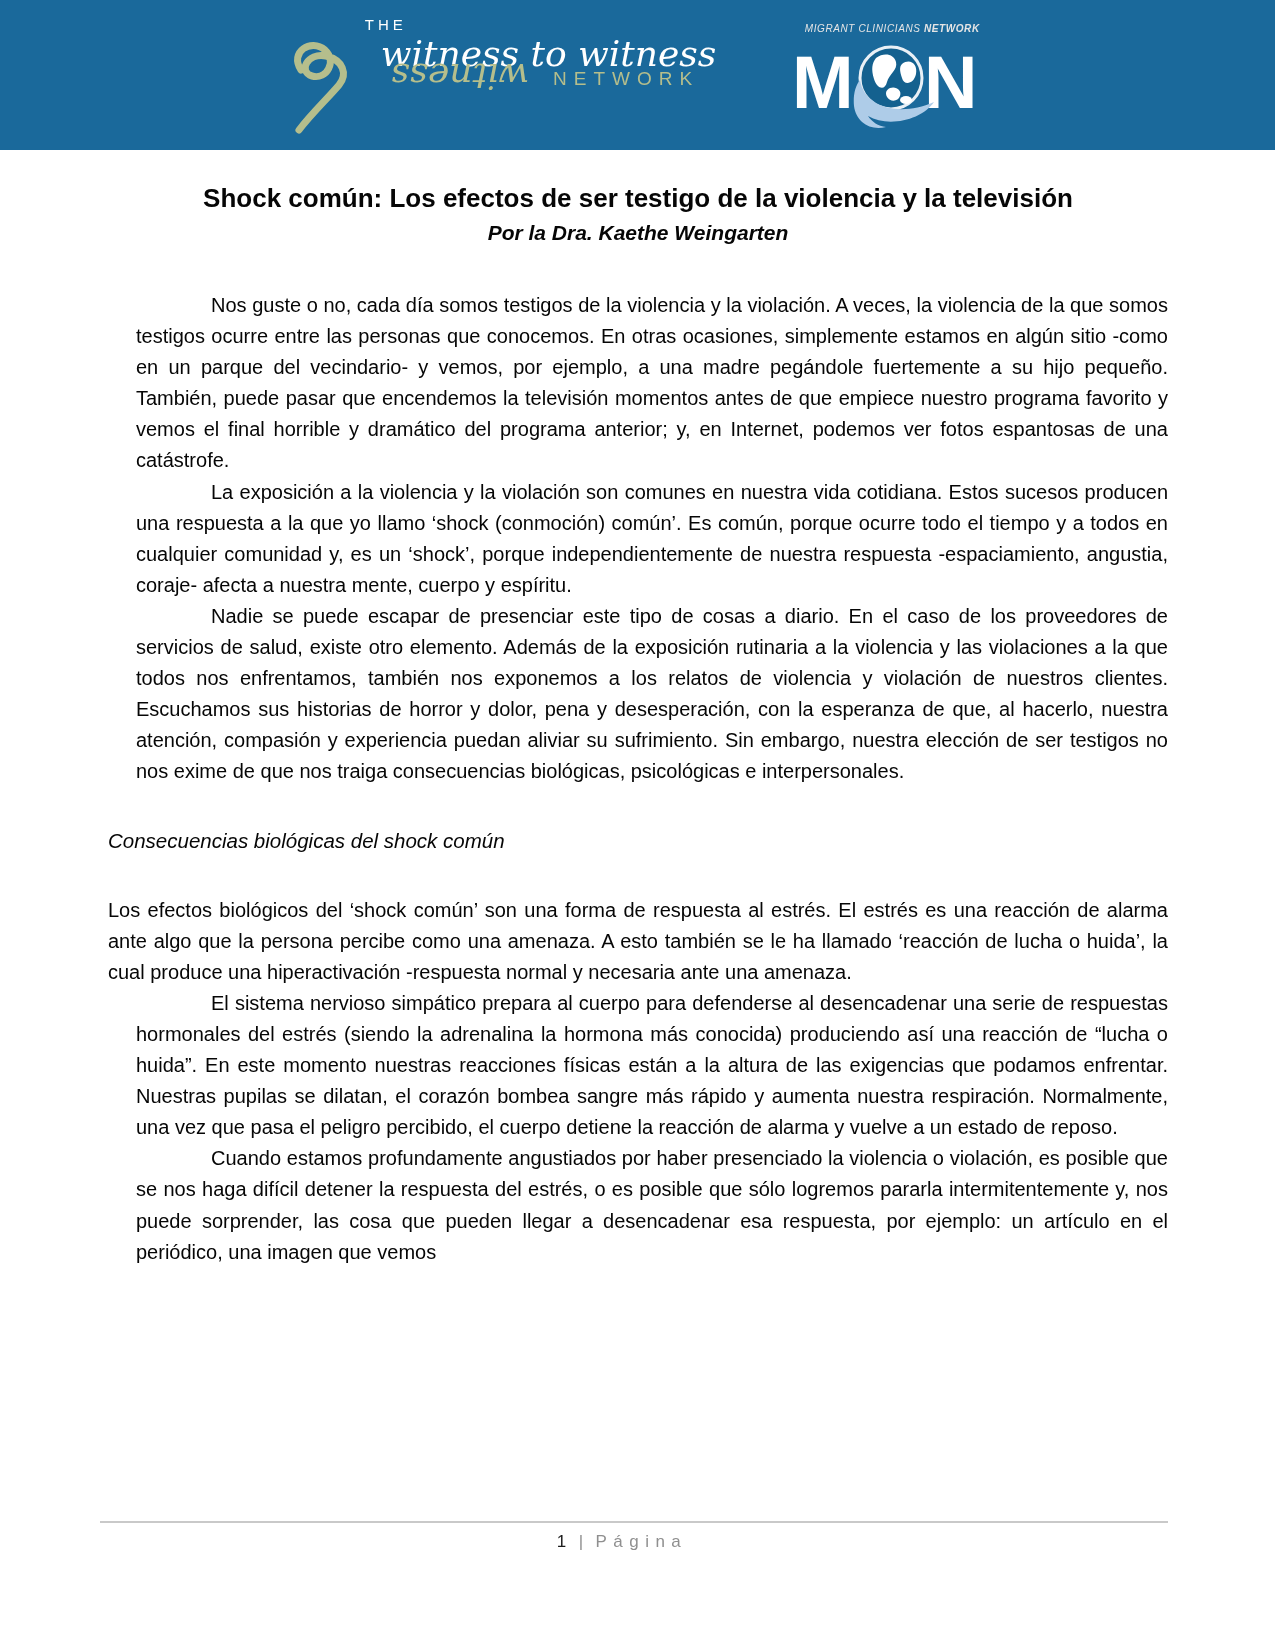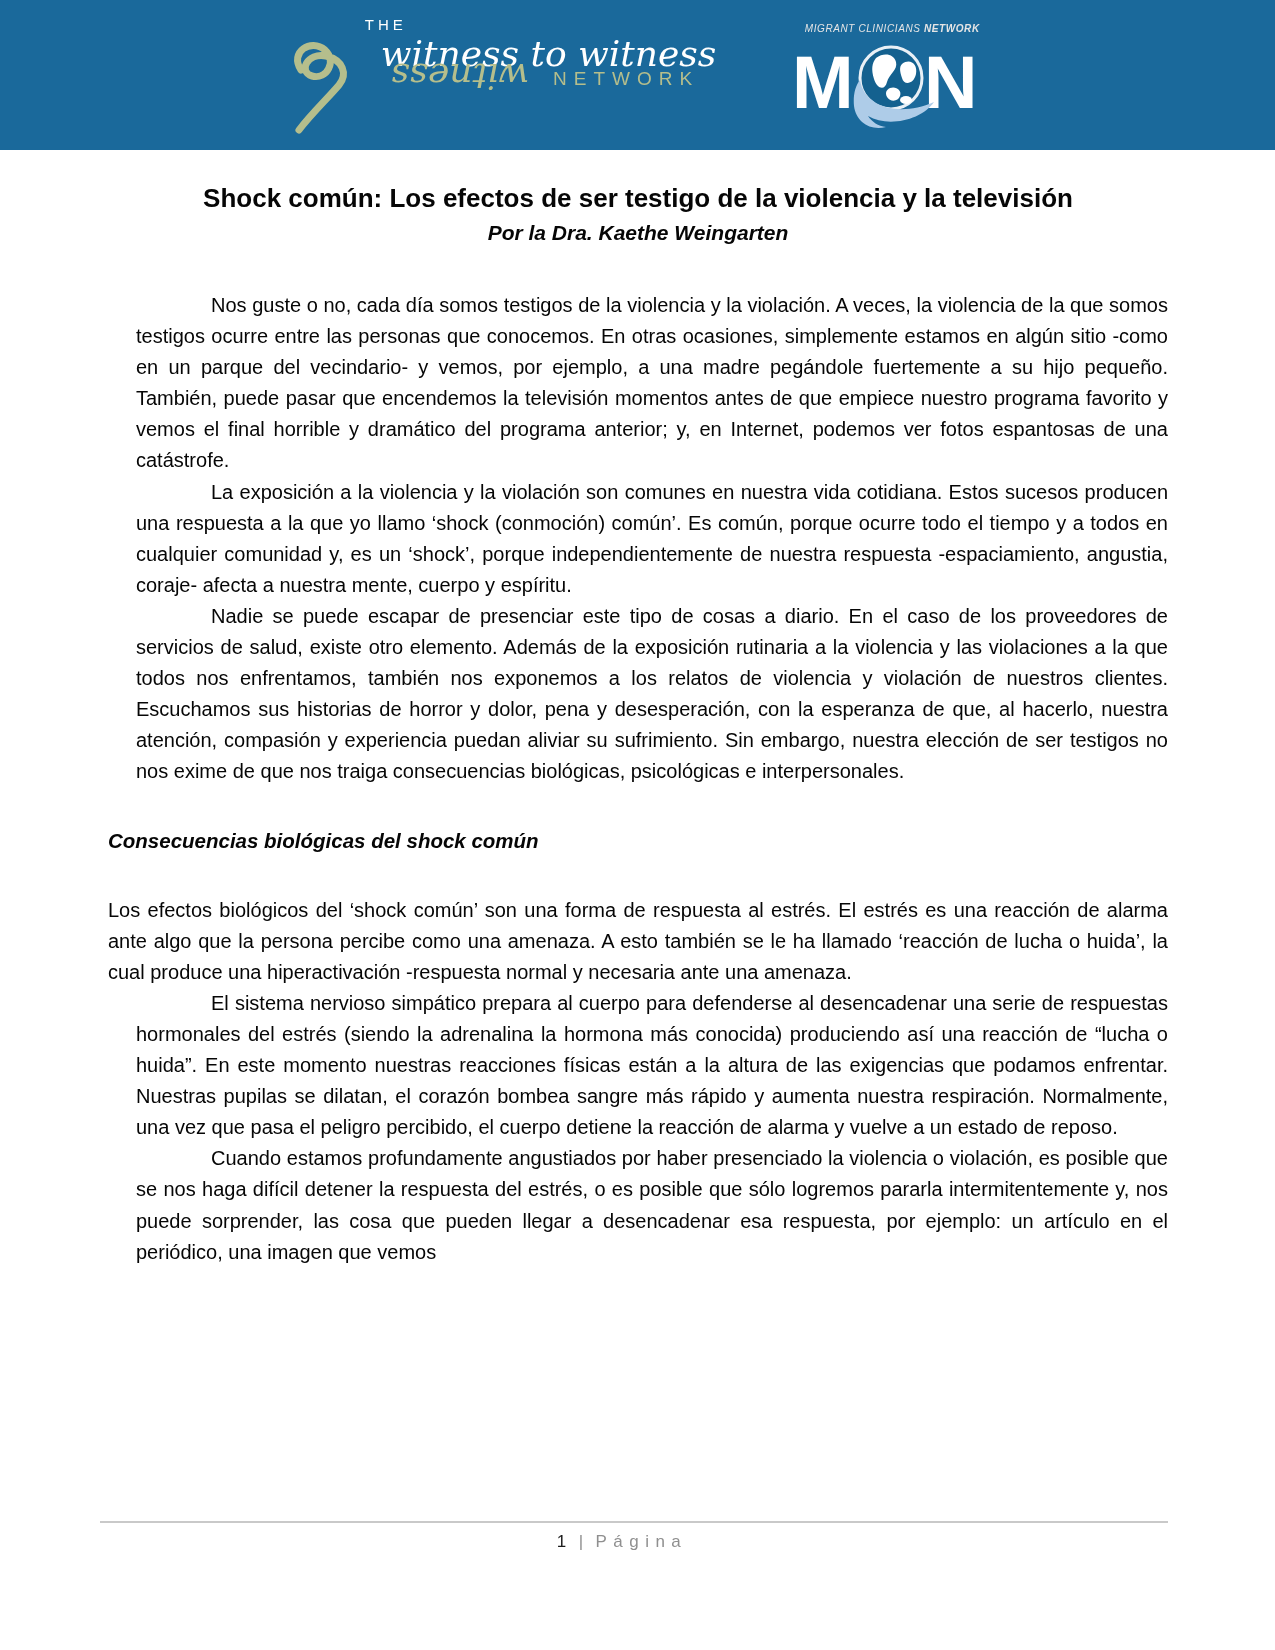--- a/index.html
+++ b/index.html
@@ -100,21 +100,21 @@
   .body-text {
     margin-top: 45px;
     font-size: 20px;
     line-height: 31.1px;
     text-align: justify;
   }
   .body-text p { margin: 0; }
   .body-text p.indent { text-indent: 75px; margin-left: 28px; }
   .section-heading {
     font-size: 20.5px;
-    font-weight: bold;
+    font-weight: normal;
     font-style: italic;
     margin: 37px 0 39px 0;
     text-align: left;
     text-indent: 0;
   }
 
   
   .footer {
     position: absolute;
     left: 100px;

